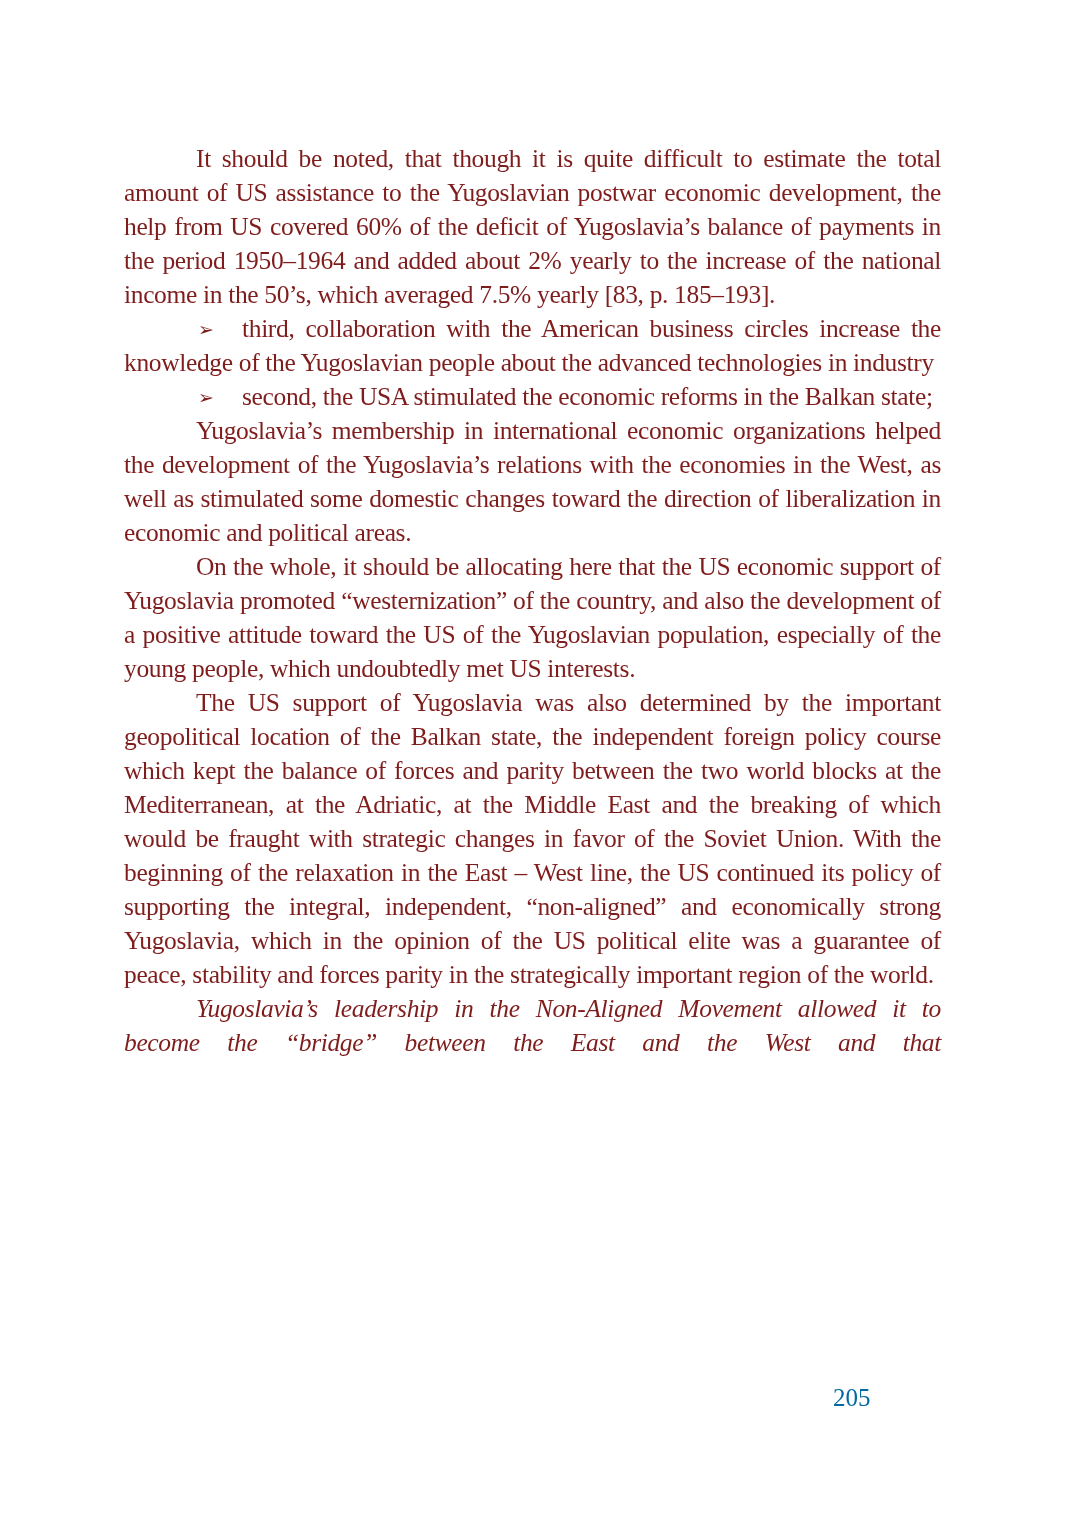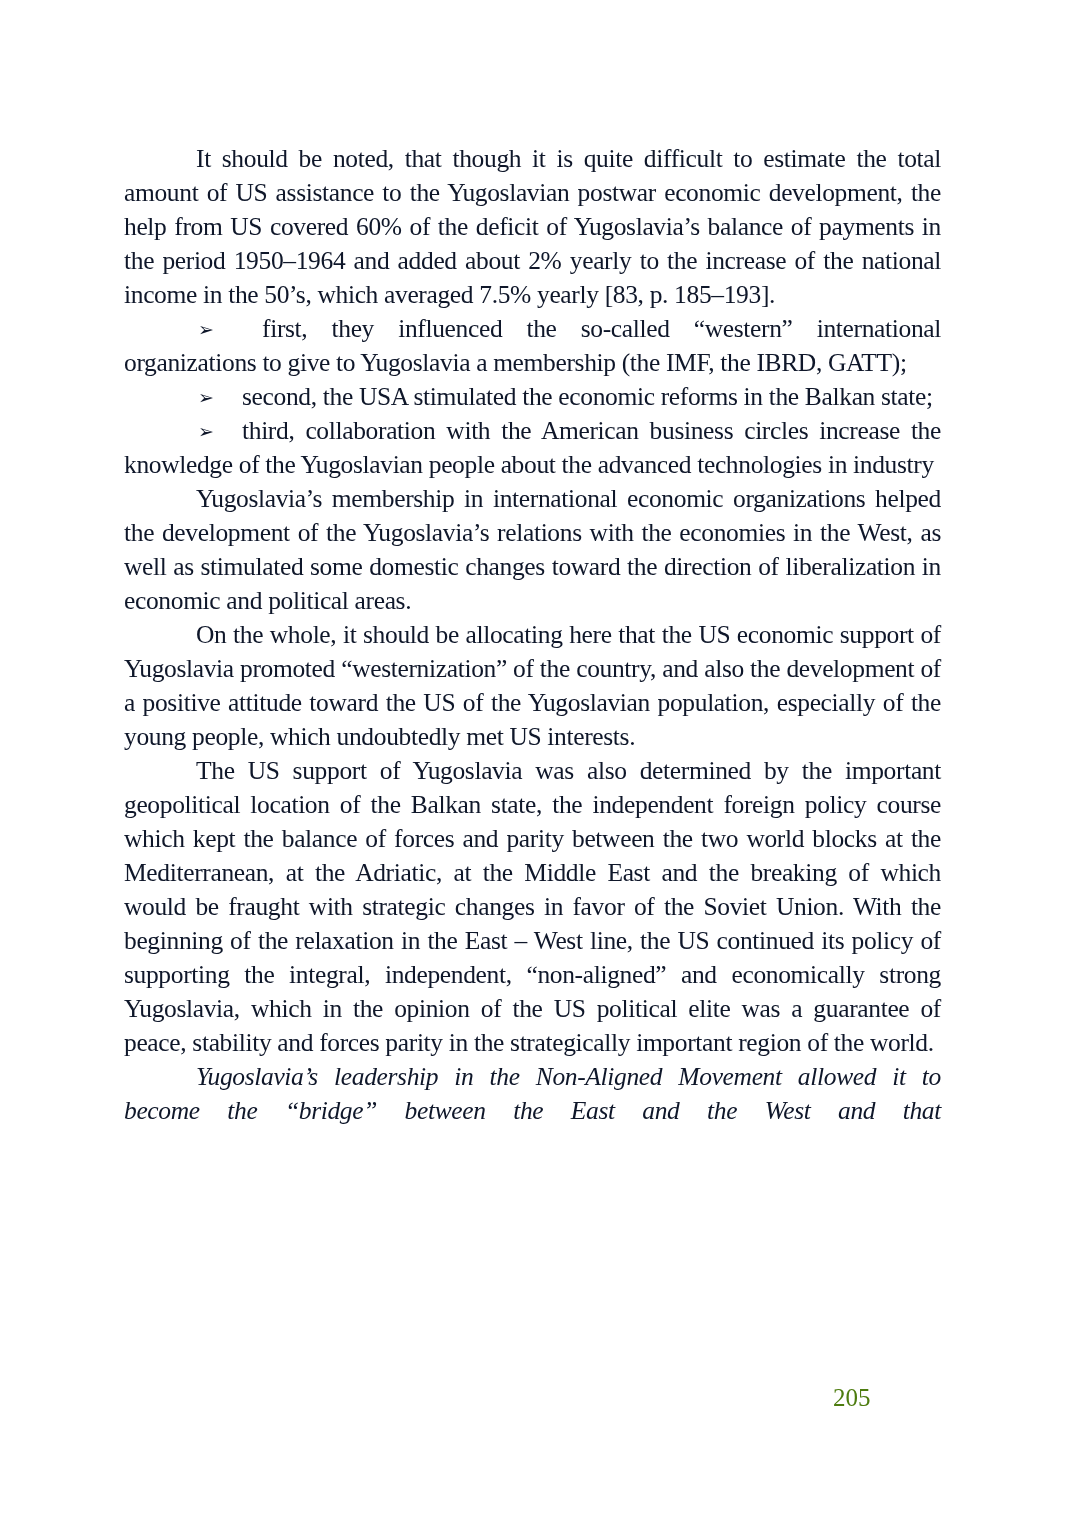--- a/index.html
+++ b/index.html
@@ -11,21 +11,21 @@
     width: 1080px;
     height: 1530px;
     position: relative;
     overflow: hidden;
   }
   .page {
     position: absolute;
     left: 124px;
     top: 142px;
     width: 817px;
-    color: #0f172a;
+    color: #7f1d1d;
     font-family: "Liberation Serif", "DejaVu Serif", serif;
     font-size: 25.5px;
     line-height: 34px;
     letter-spacing: -0.35px;
   }
   .para {
     margin: 0;
     text-align: justify;
     text-indent: 72px;
   }
@@ -46,32 +46,31 @@
     vertical-align: 1px;
   }
   .bullet.b1 .arrow { width: 64px; }
   .bullet.b2 .arrow, .bullet.b3 .arrow { width: 44px; }
   .page-number {
     position: absolute;
     left: 833px;
     top: 1384px;
     font-family: "Liberation Serif", "DejaVu Serif", serif;
     font-size: 25px;
-    color: #4d7c0f;
+    color: #0369a1;
   }
 </style>
 </head>
 <body>
 
 <div class="page">
   <p class="para">It should be noted, that though it is quite difficult to estimate the total amount of  US assistance to the Yugoslavian postwar economic development, the help from US covered 60% of the deficit of Yugoslavia’s balance of payments in the period 1950–1964 and added about 2% yearly to the increase of the national income in the 50’s, which averaged 7.5% yearly [83, p. 185–193].</p>
 
-  <div class="bullet b1"><span class="arrow">➢</span><span class="condensed-first">first, they influenced the so-called “western” international organizations to give to Yugoslavia a membership (the IMF, the IBRD, GATT);</span></div>
+  <div class="bullet b3"><span class="arrow">➢</span><span>third, collaboration with the American business circles increase the knowledge of  the Yugoslavian  people about the advanced technologies in industry</span></div>
   <div class="bullet b2"><span class="arrow">➢</span><span>second, the USA stimulated the economic reforms in the Balkan state;</span></div>
-  <div class="bullet b3"><span class="arrow">➢</span><span>third, collaboration with the American business circles increase the knowledge of  the Yugoslavian  people about the advanced technologies in industry</span></div>
 
   <p class="para">Yugoslavia’s membership in international economic organizations helped the development of the Yugoslavia’s relations with the economies in the West, as well as stimulated some domestic changes toward the direction of liberalization in economic and political areas.</p>
   <p class="para">On the whole, it should be allocating here that the US economic support of Yugoslavia promoted “westernization” of the country, and also the development of a positive attitude toward the US of the Yugoslavian population, especially of the young people, which undoubtedly met US interests.</p>
   <p class="para">The US support of Yugoslavia was also determined by the important geopolitical location of the Balkan state, the independent foreign policy course which kept the balance of forces and parity between the two world blocks at the Mediterranean, at the Adriatic, at the Middle East and the breaking of which would be fraught with strategic changes in favor of the Soviet Union. With the beginning of the relaxation in the East – West line, the US continued its policy of supporting the integral, independent, “non-aligned” and economically strong Yugoslavia, which in the opinion of the US political elite was a guarantee of peace, stability and forces parity in the strategically important region of the world.</p>
   <p class="para last-line-justify">Yugoslavia’s leadership in the Non-Aligned Movement allowed it to become the “bridge” between the East and the West and that</p>
 </div>
 
 <div class="page-number">205</div>
 
 </body></html>

